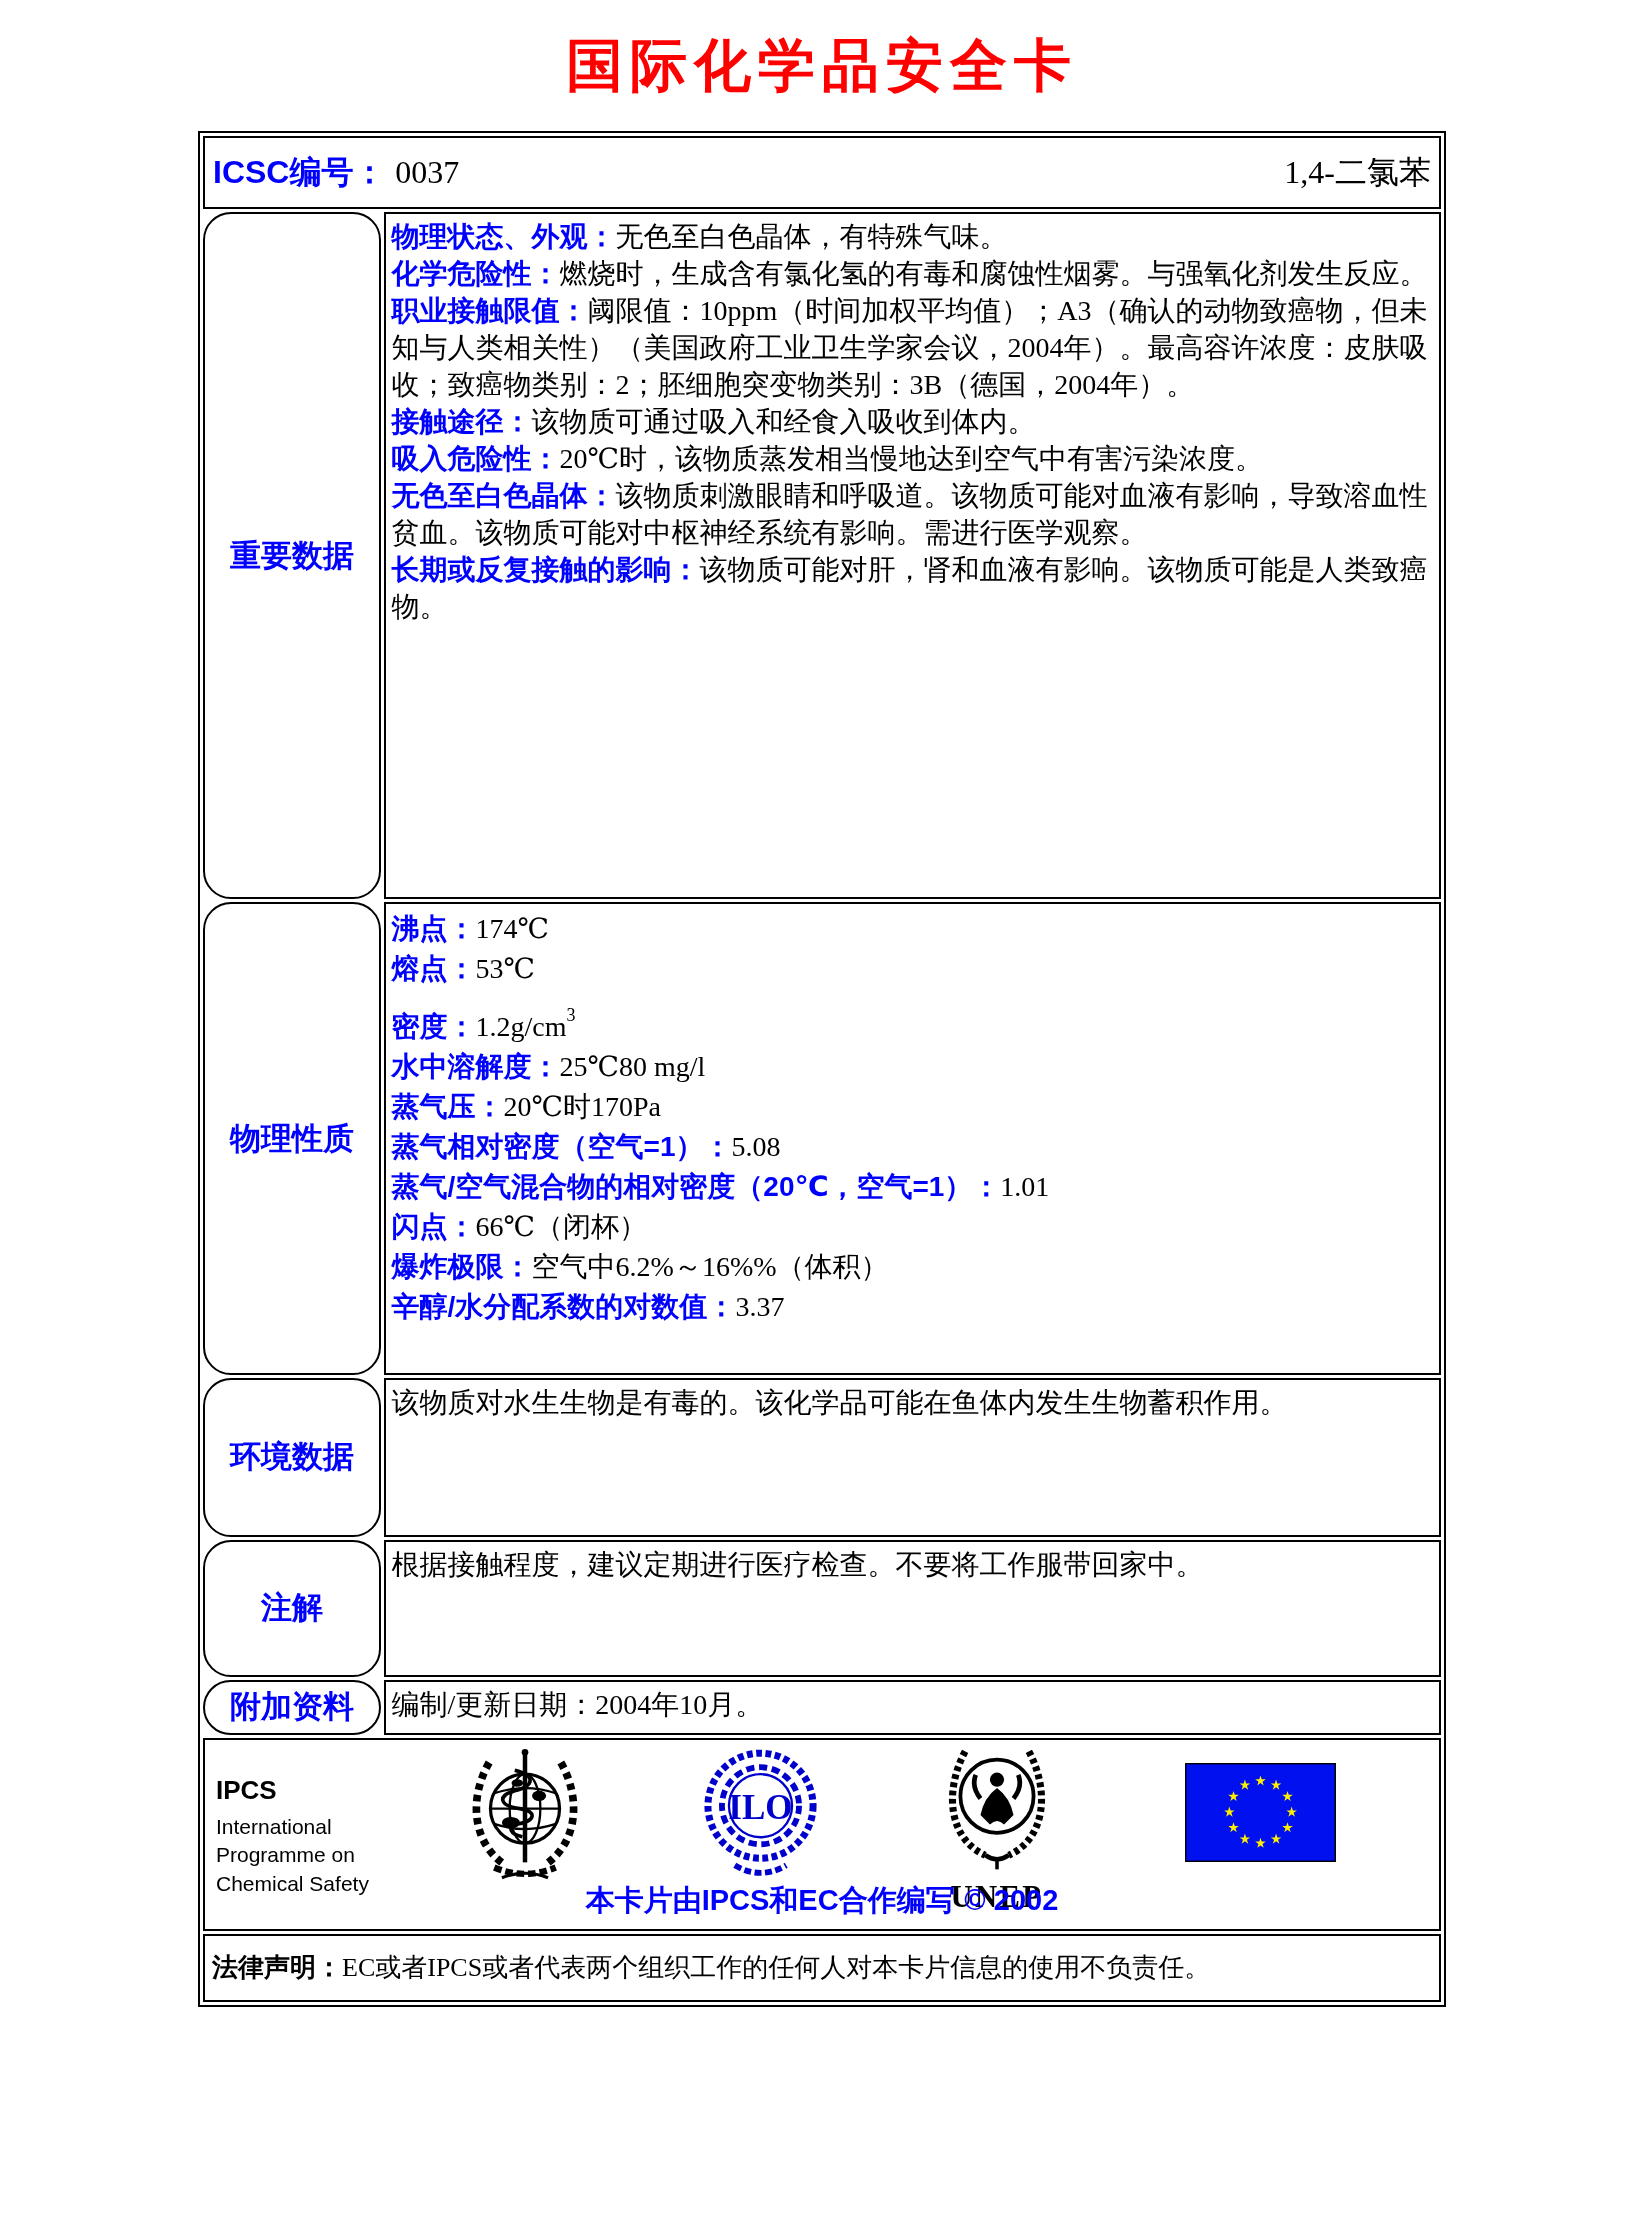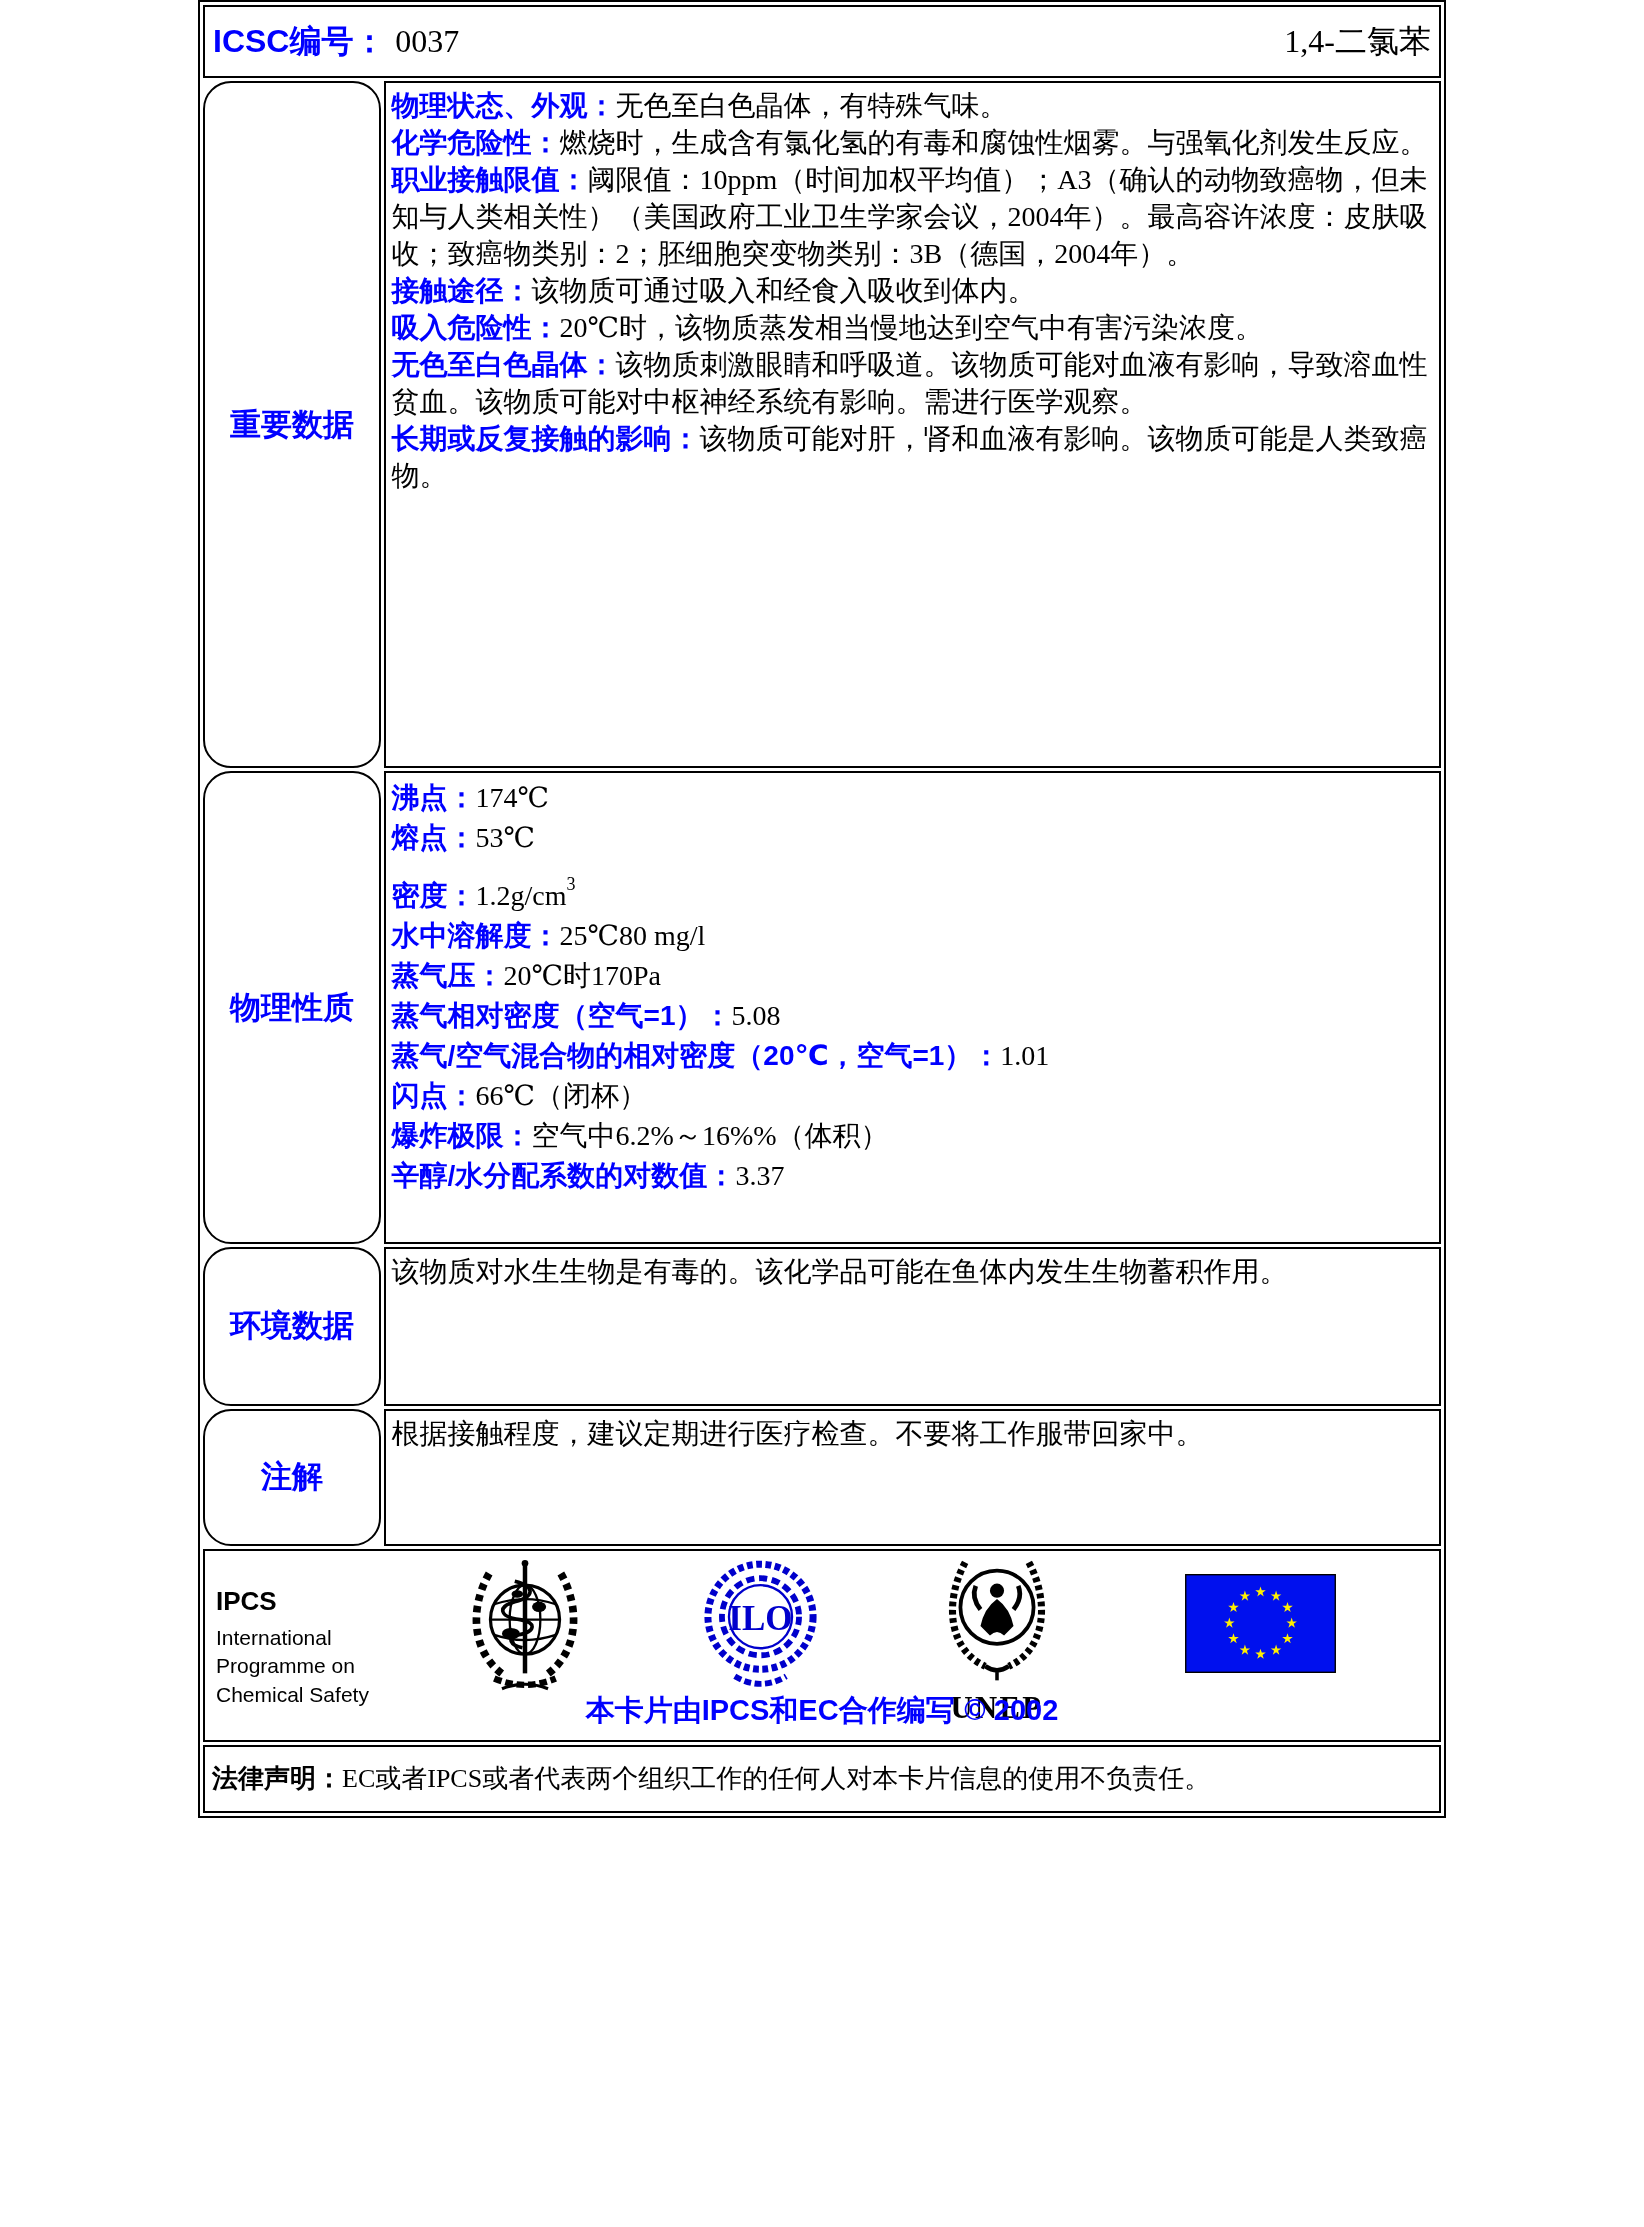--- a/index.html
+++ b/index.html
@@ -49,20 +49,21 @@
   .credit-line .copyright{font-weight:bold;margin-left:9.7px;}
   .legal-cell{vertical-align:middle;padding:0 7px;font-size:26px;}
   .legal-label{color:#000000;font-weight:bold;
                font-family:"Liberation Sans","DejaVu Sans",sans-serif;}
 </style>
 </head>
 <body>
 
 <div class="page">
 
+  <h1 class="doc-title">国际化学品安全卡</h1>
 
   <div class="card">
     <table class="icsc">
 
       <tbody>
           <tr>
         <td colspan="2" class="h-header">
           <div class="header-row">
             <span>
               <span class="blue-label">ICSC编号：</span><span class="hdr-number">0037</span>
@@ -108,20 +109,26 @@
         </td>
       </tr>
 
       <tr>
         <td class="rowlabel h-notes">注解</td>
         <td class="content h-notes">
           <p>根据接触程度，建议定期进行医疗检查。不要将工作服带回家中。</p>
         </td>
       </tr>
 
+      <tr>
+        <td class="rowlabel h-additional">附加资料</td>
+        <td class="content h-additional">
+          <p>编制/更新日期：2004年10月。</p>
+        </td>
+      </tr>
 
       <tr>
         <td colspan="2" class="footer-cell h-footer">
 
           <div class="ipcs-block">
             <div class="ipcs-acro">IPCS</div>
             <div class="ipcs-line">International</div>
             <div class="ipcs-line">Programme on</div>
             <div class="ipcs-line">Chemical Safety</div>
           </div>

